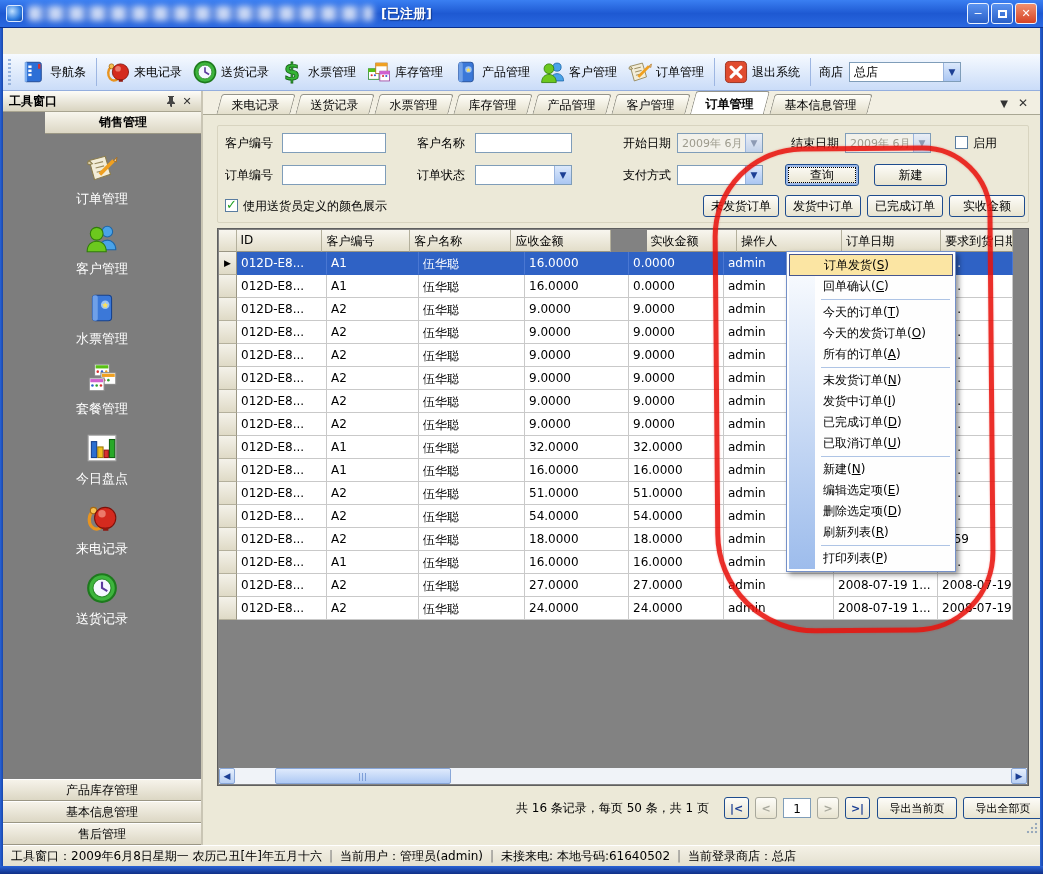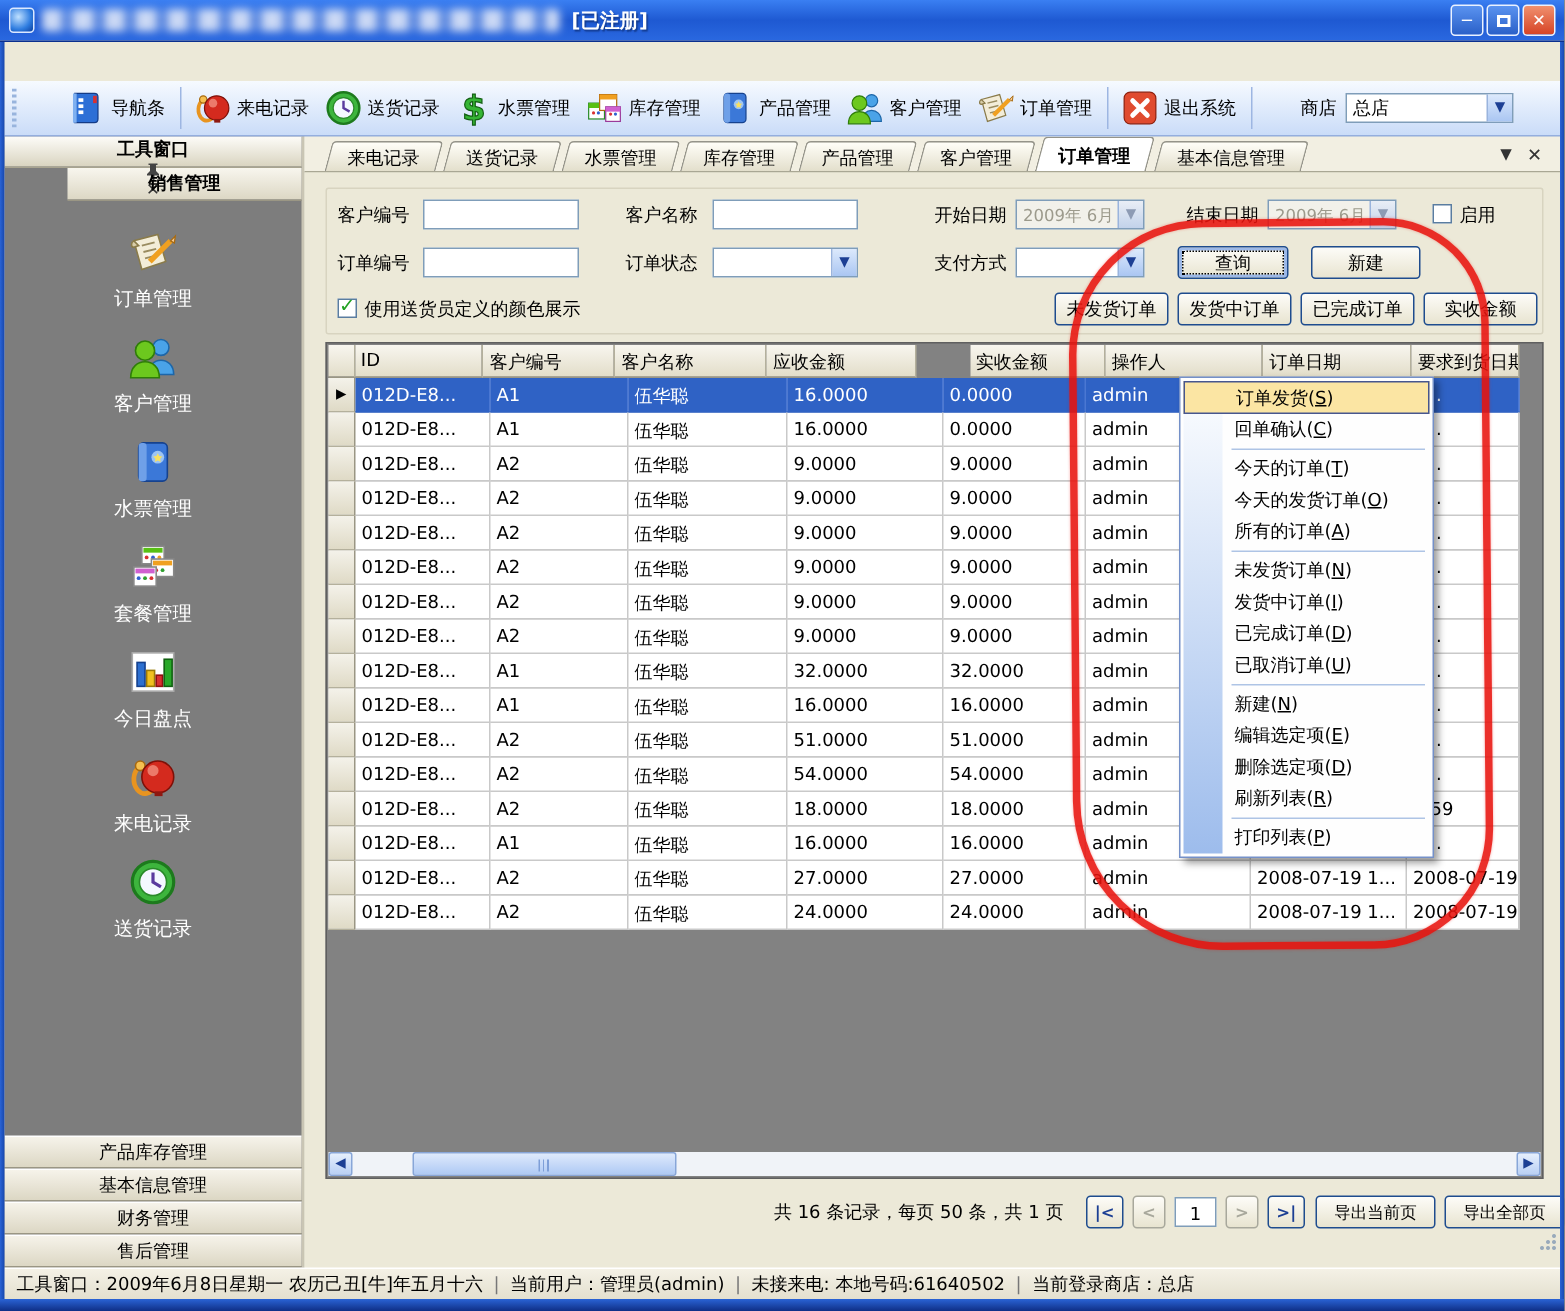--- a/index.html
+++ b/index.html
@@ -32,40 +32,40 @@
   .wbtn .maxsq{width:9px;height:8px;border:2px solid #fff;display:block;}
   
   .menubar{position:absolute;left:3px;top:28px;width:1037px;height:26px;
      background:linear-gradient(180deg,#d6e2f8,#bcCFf2);display:flex;align-items:center;
      padding-left:10px;gap:2px;border-bottom:1px solid #9cb4e0;z-index:30;}
   .mitem{padding:3px 10px;cursor:default;}
   .mitem u{text-decoration:underline;}
   
   .toolbar{position:absolute;left:3px;top:54px;width:1037px;height:37px;
      background:linear-gradient(180deg,#f6faff,#cadcf8);display:flex;align-items:center;
-     border-bottom:1px solid #94aede;padding-left:2px;z-index:30;gap:24px;}
+     border-bottom:1px solid #94aede;padding-left:2px;z-index:30;}
   .tgrip{width:6px;height:26px;margin:0 3px;
      background:repeating-linear-gradient(180deg,#98b4dd 0 2px,transparent 2px 4px);
      background-size:3px 4px;background-repeat:repeat-y;}
   .titem{display:flex;align-items:center;gap:3px;padding:2px 6px 2px 3px;cursor:pointer;}
   .titem .ticon{width:27px;height:27px;display:flex;align-items:center;justify-content:center;}
   .tsep{width:1px;height:28px;background:#9db6e2;margin:0 4px;}
   .shopbox{display:flex;align-items:center;gap:6px;margin-left:4px;}
   .combo{background:#fff;border:1px solid #7f9db9;height:20px;display:flex;align-items:center;}
   .combo .cval{flex:1;padding:0 4px;overflow:hidden;white-space:nowrap;}
   .combo .carr{width:17px;height:18px;background:linear-gradient(180deg,#dce9fc,#aac6f2);
      border-left:1px solid #9ab4dd;display:flex;align-items:center;justify-content:center;
      color:#1c3f94;font-size:9px;}
   
   .body{position:absolute;left:3px;top:91px;width:1037px;height:754px;}
   
   .sidebar{position:absolute;left:0;top:0;width:200px;height:754px;background:#7d7d7d;
      border-right:2px solid #c9c5b4;}
   .scaption{height:21px;background:linear-gradient(180deg,#fdfcf8,#d9d4c0);
-     display:flex;align-items:center;padding:0 6px;border-bottom:1px solid #a8a490;flex-direction:column;}
+     display:flex;align-items:center;padding:0 6px;border-bottom:1px solid #a8a490;}
   .scaption .cap{font-weight:bold;flex:1;}
   .scap-ic{width:16px;height:14px;display:flex;align-items:center;justify-content:center;
      font-size:11px;color:#333;cursor:pointer;}
   .sgroup-head{height:22px;background:linear-gradient(180deg,#f8f6ee,#dcd7c4);
      display:flex;align-items:center;justify-content:center;font-weight:bold;
      border-bottom:1px solid #9a9684;cursor:pointer;margin-left:42px;}
   .side-items{position:absolute;left:0;top:44px;bottom:88px;width:100%;overflow:hidden;
      display:flex;flex-direction:column;align-items:center;padding-top:16px;gap:13px;}
   .snav-item{display:flex;flex-direction:column;align-items:center;gap:2px;cursor:pointer;}
   .snav-item .slabel{color:#fff;font-size:13px;}
@@ -398,21 +398,20 @@
                 <circle cx="16" cy="16" r="13" fill="#3db53d" stroke="#1d7a1d" stroke-width="2"></circle>
                 <circle cx="16" cy="16" r="8.5" fill="#f4f8ff" stroke="#2a8a2a"></circle>
                 <path d="M16 10v6l5 3" fill="none" stroke="#5a3a9e" stroke-width="2"></path>
               </svg></span>
             <span class="slabel">送货记录</span>
           </div>
         </div>
       <div class="side-groups" id="side-groups">
           <div class="sgroup-btn">产品库存管理</div>
           <div class="sgroup-btn">基本信息管理</div>
-          <div class="sgroup-btn">财务管理</div>
           <div class="sgroup-btn">售后管理</div>
         </div>
     </div>
 
     <div class="main">
       <div class="tabbar" id="tabbar">
           <div class="tab"><span>来电记录</span></div>
           <div class="tab"><span>送货记录</span></div>
           <div class="tab"><span>水票管理</span></div>
           <div class="tab"><span>库存管理</span></div>

